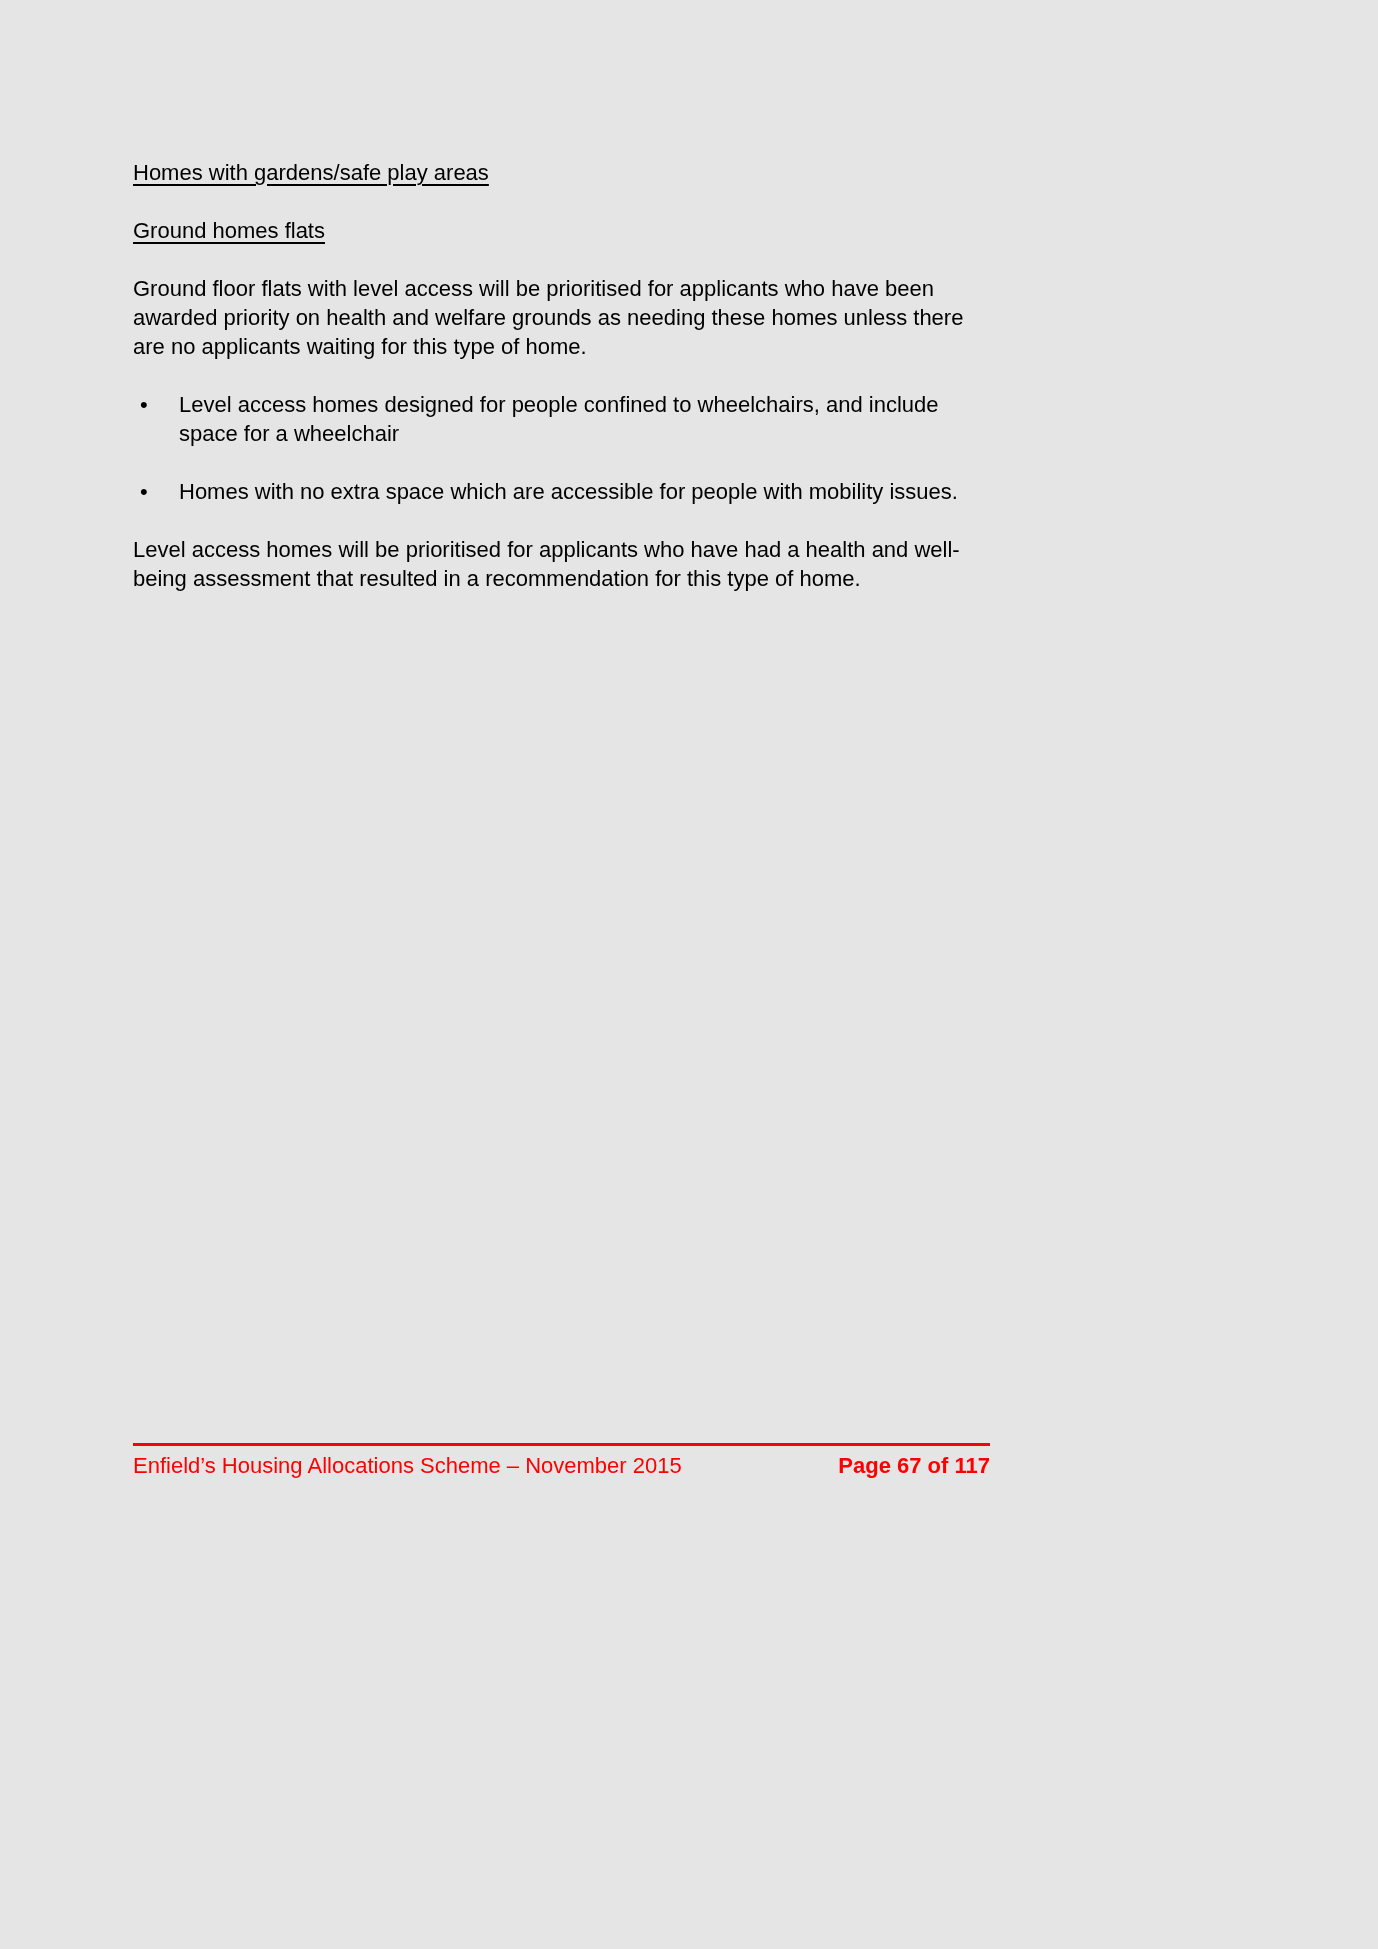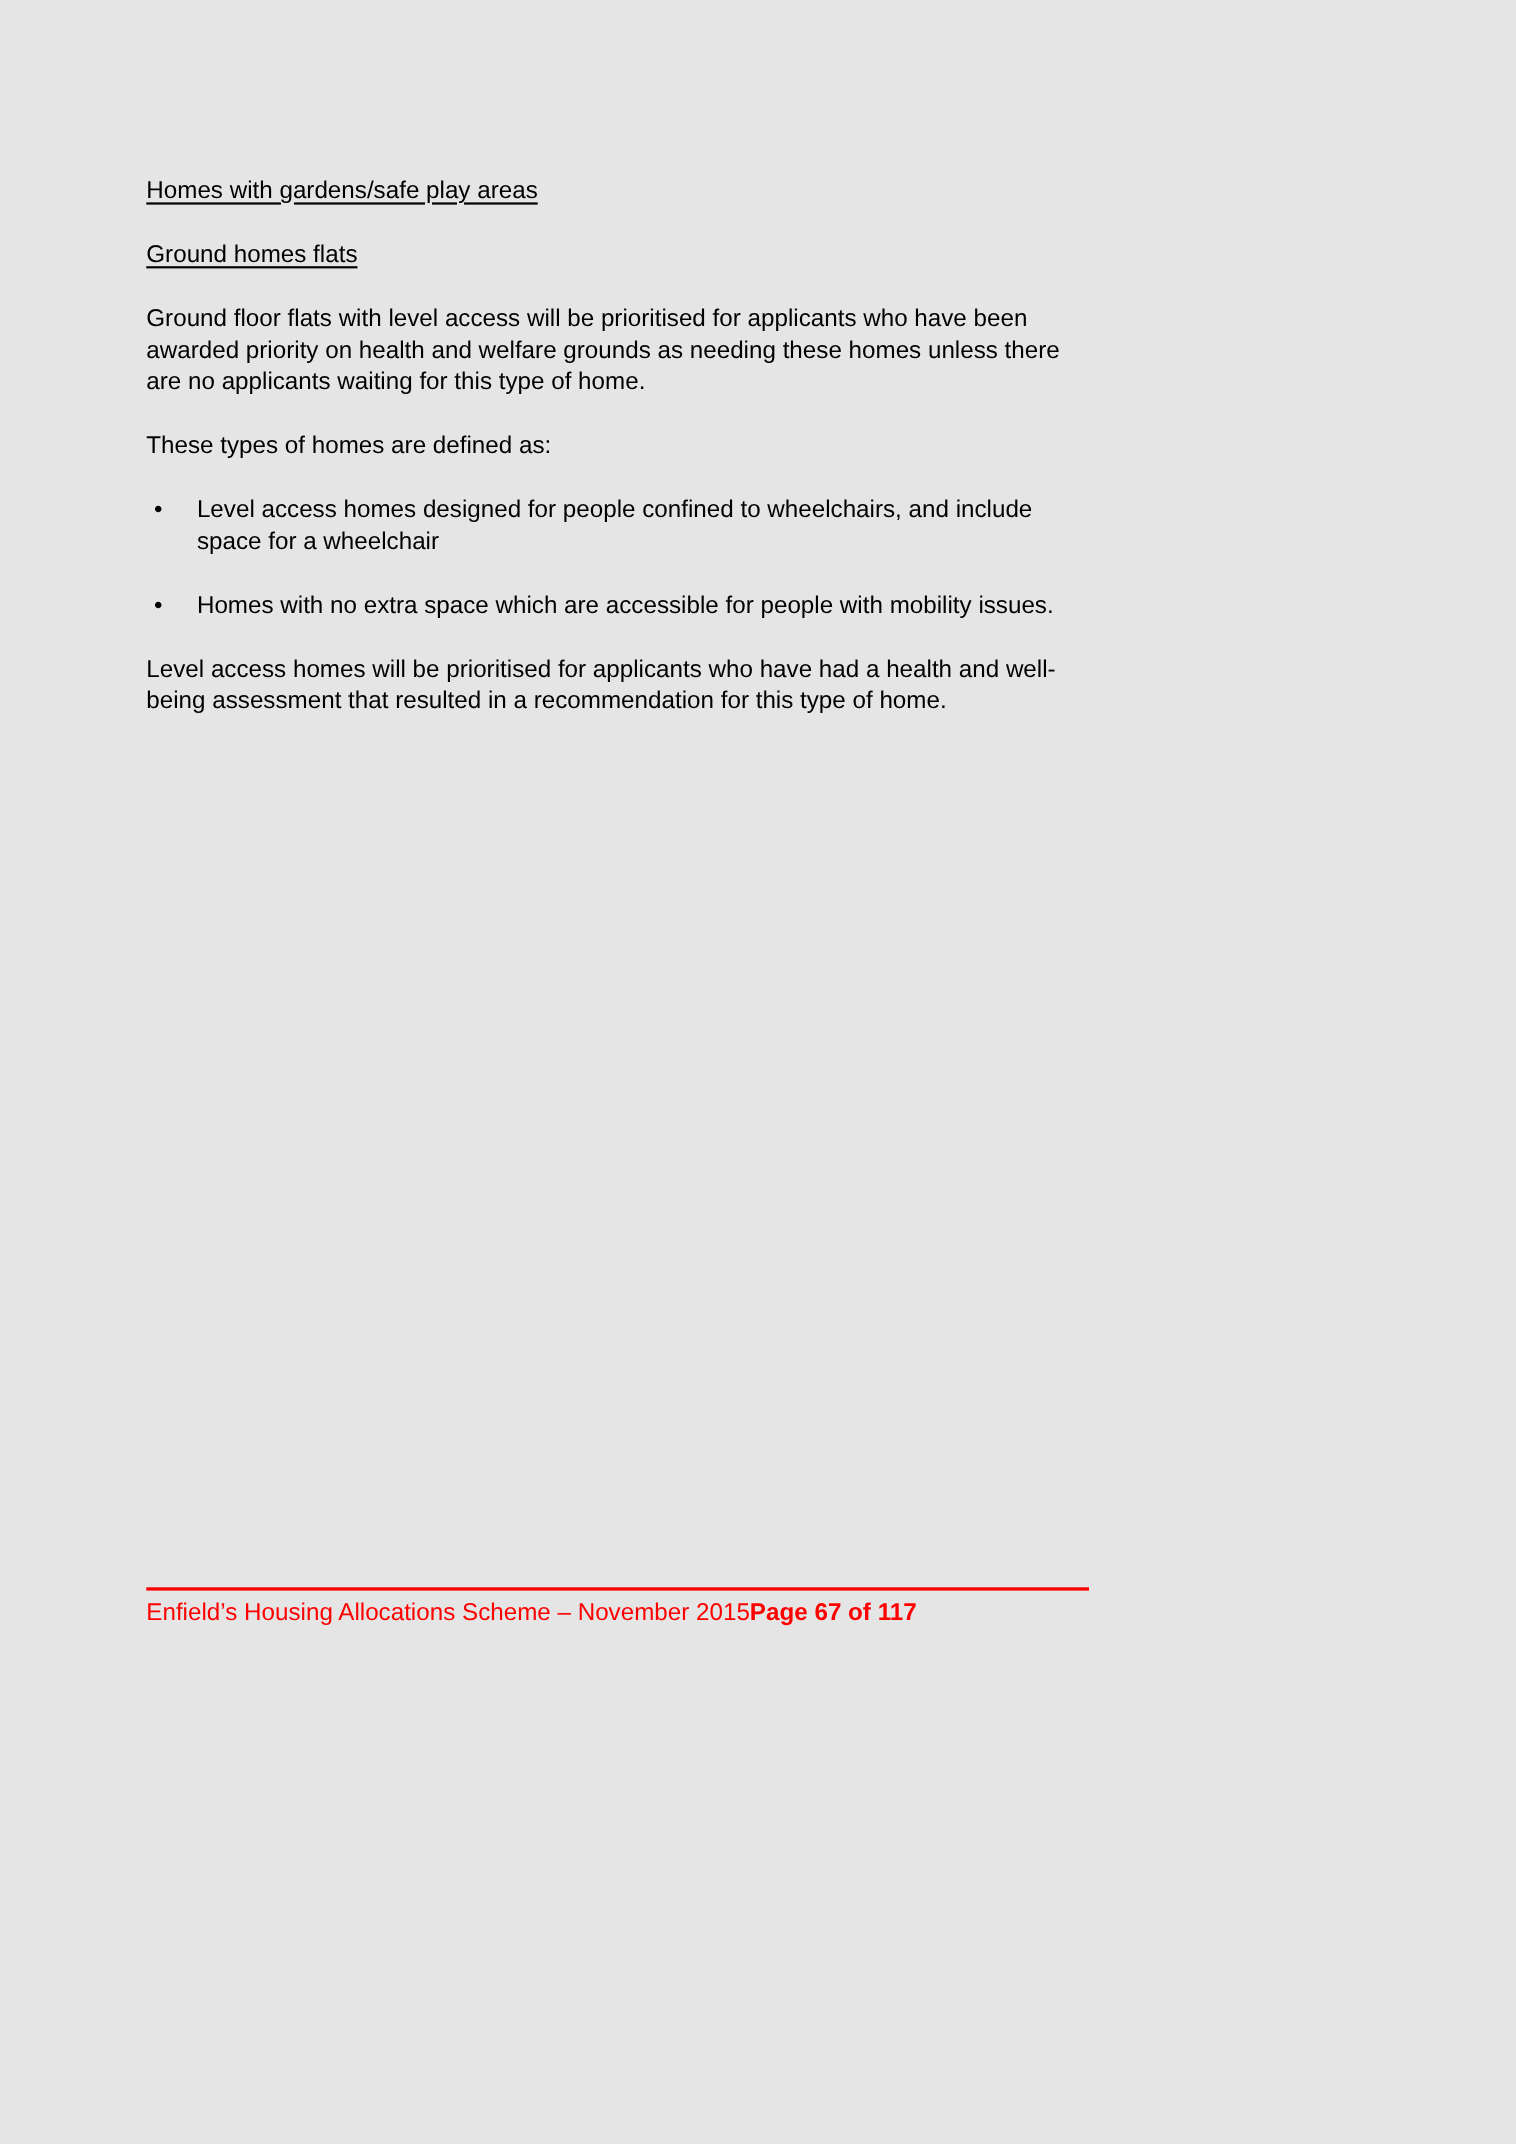--- a/index.html
+++ b/index.html
@@ -48,42 +48,41 @@
     flex: 1 1 auto;
   }
   .footer {
     position: absolute;
     top: 1443px;
     left: 133px;
     width: 857px;
     border-top: 3px solid #ff0000;
     padding-top: 5px;
     display: flex;
-    justify-content: flex-start;
+    justify-content: space-between;
     color: #ff0000;
   }
   .footer-left { text-align: left; }
   .footer-right { text-align: right; font-weight: bold; }
 </style>
 </head>
 <body>
 
 <div class="page">
 
   <div class="content">
 
     <h2 class="doc-heading">Homes with gardens/safe play areas</h2>
 
 
     <h2 class="doc-heading">Ground homes flats</h2>
 
     <p class="doc-para">Ground floor flats with level access will be prioritised for applicants who have been awarded priority on health and welfare grounds as needing these homes unless there are no applicants waiting for this type of home.</p>
 
 
-    <p class="doc-para">These types of homes are defined as:</p>
 
     <div class="bullet-item">
       <span class="bullet-marker">•</span>
       <span class="bullet-text">Level access homes designed for people confined to wheelchairs, and include space for a wheelchair</span>
     </div>
 
     <div class="bullet-item">
       <span class="bullet-marker">•</span>
       <span class="bullet-text">Homes with no extra space which are accessible for people with mobility issues.</span>
     </div>

